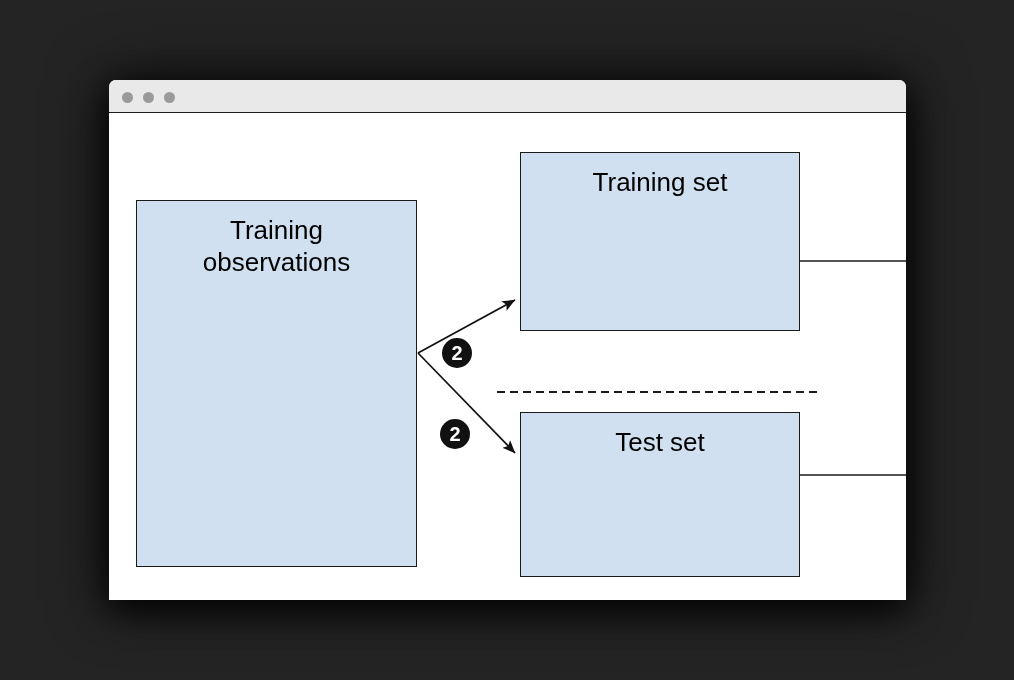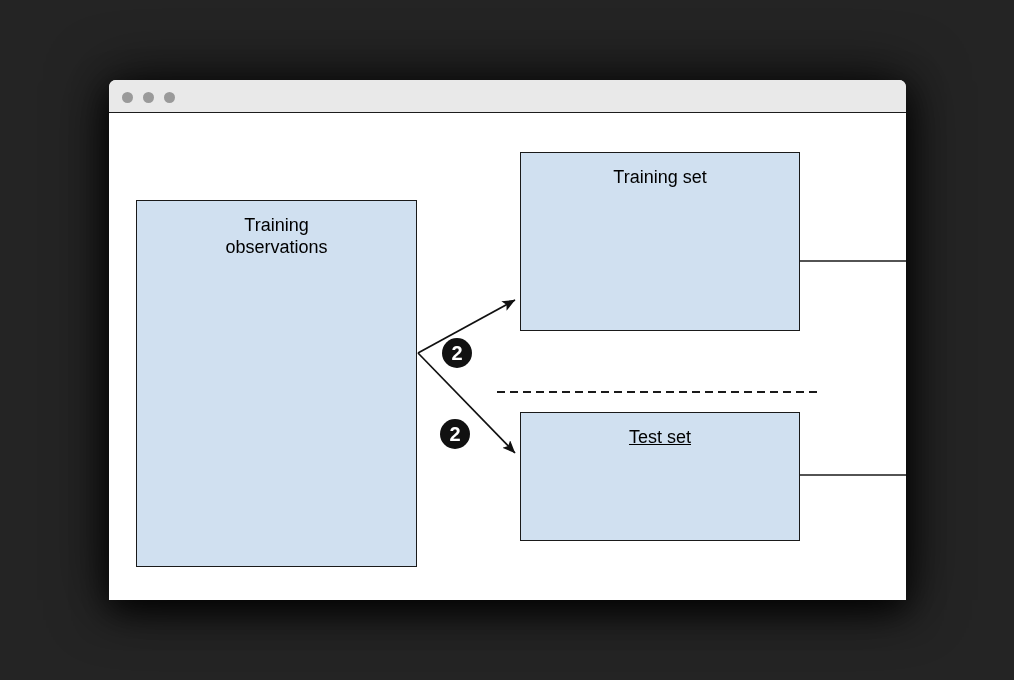--- a/index.html
+++ b/index.html
@@ -60,21 +60,21 @@
   }
 
   
   .node-box {
     position: absolute;
     background: #d0e0f0;
     border: 1.6px solid #1a1a1a;
     box-sizing: border-box;
     color: #000000;
     text-align: center;
-    font-size: 18px;
+    font-size: 26px;
     line-height: 1.22;
   }
   .node-label {
     display: block;
     padding-top: 14px;
     white-space: pre-line;
   }
 
   #node-labeled-observations {
     left: 27px;
@@ -85,22 +85,21 @@
   #node-training-set {
     left: 411px;
     top: 39px;
     width: 280px;
     height: 179px;
   }
   #node-test-set {
     left: 411px;
     top: 299px;
     width: 280px;
-    height: 129px;
-    text-decoration: underline;
+    height: 165px;
   }
 
   
   #connector-layer {
     position: absolute;
     left: 0;
     top: 0;
     width: 797px;
     height: 487px;
     pointer-events: none;

